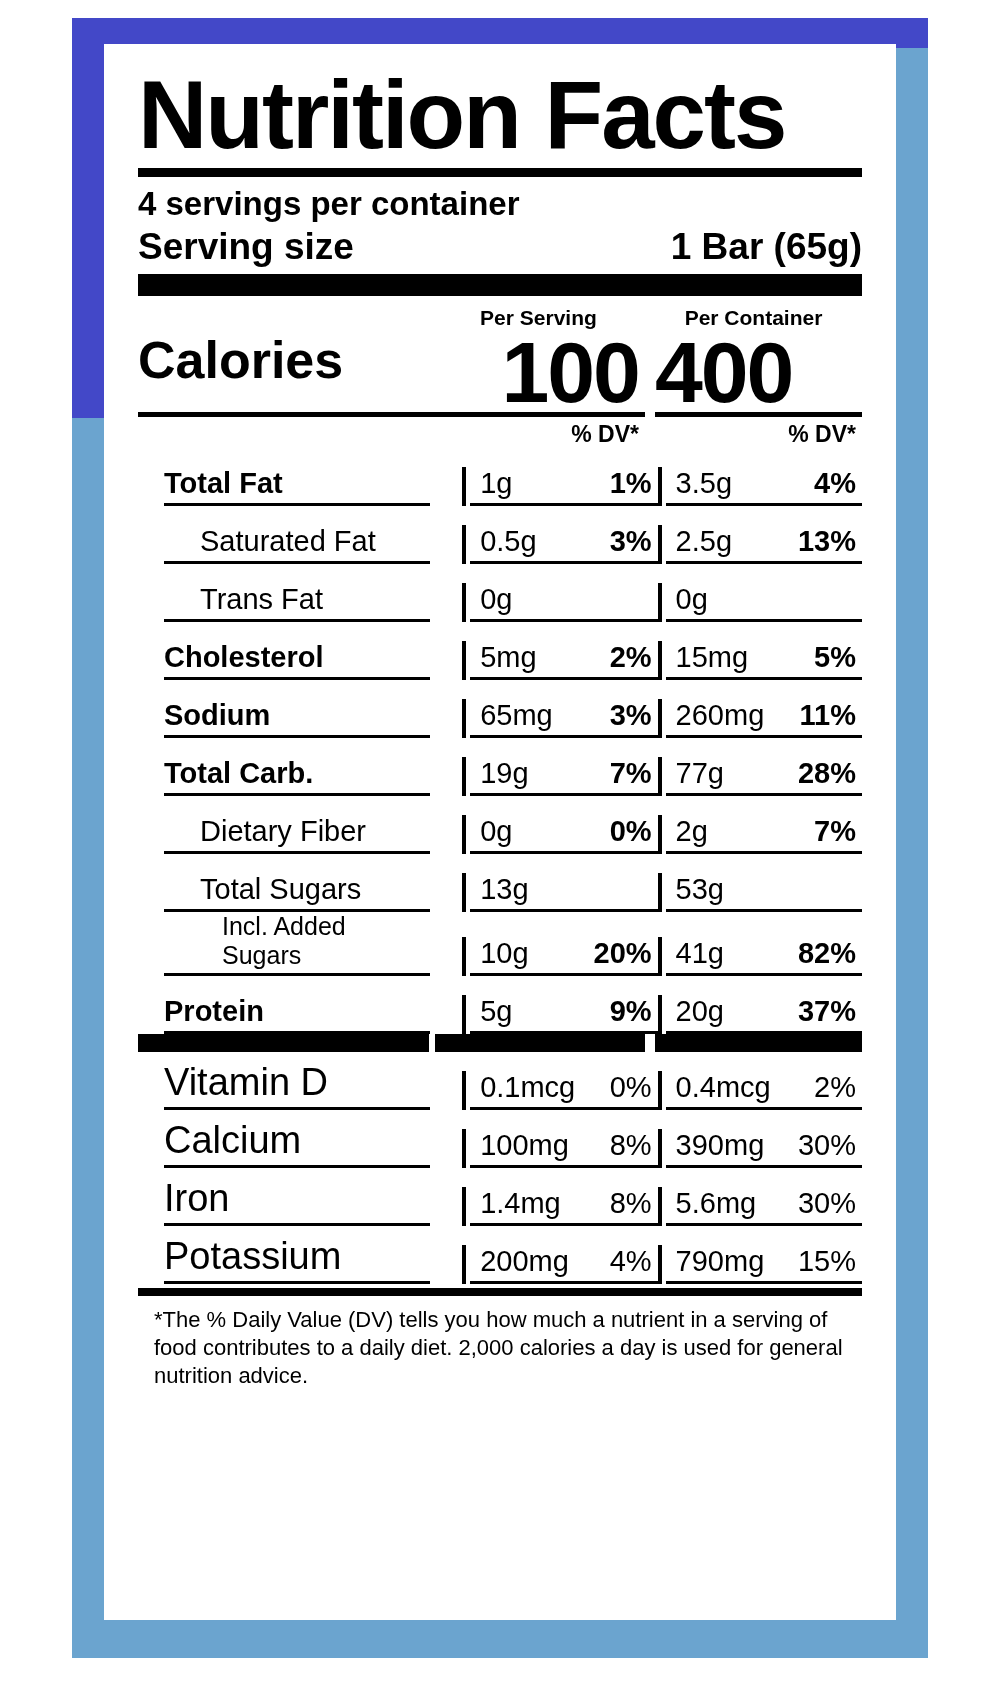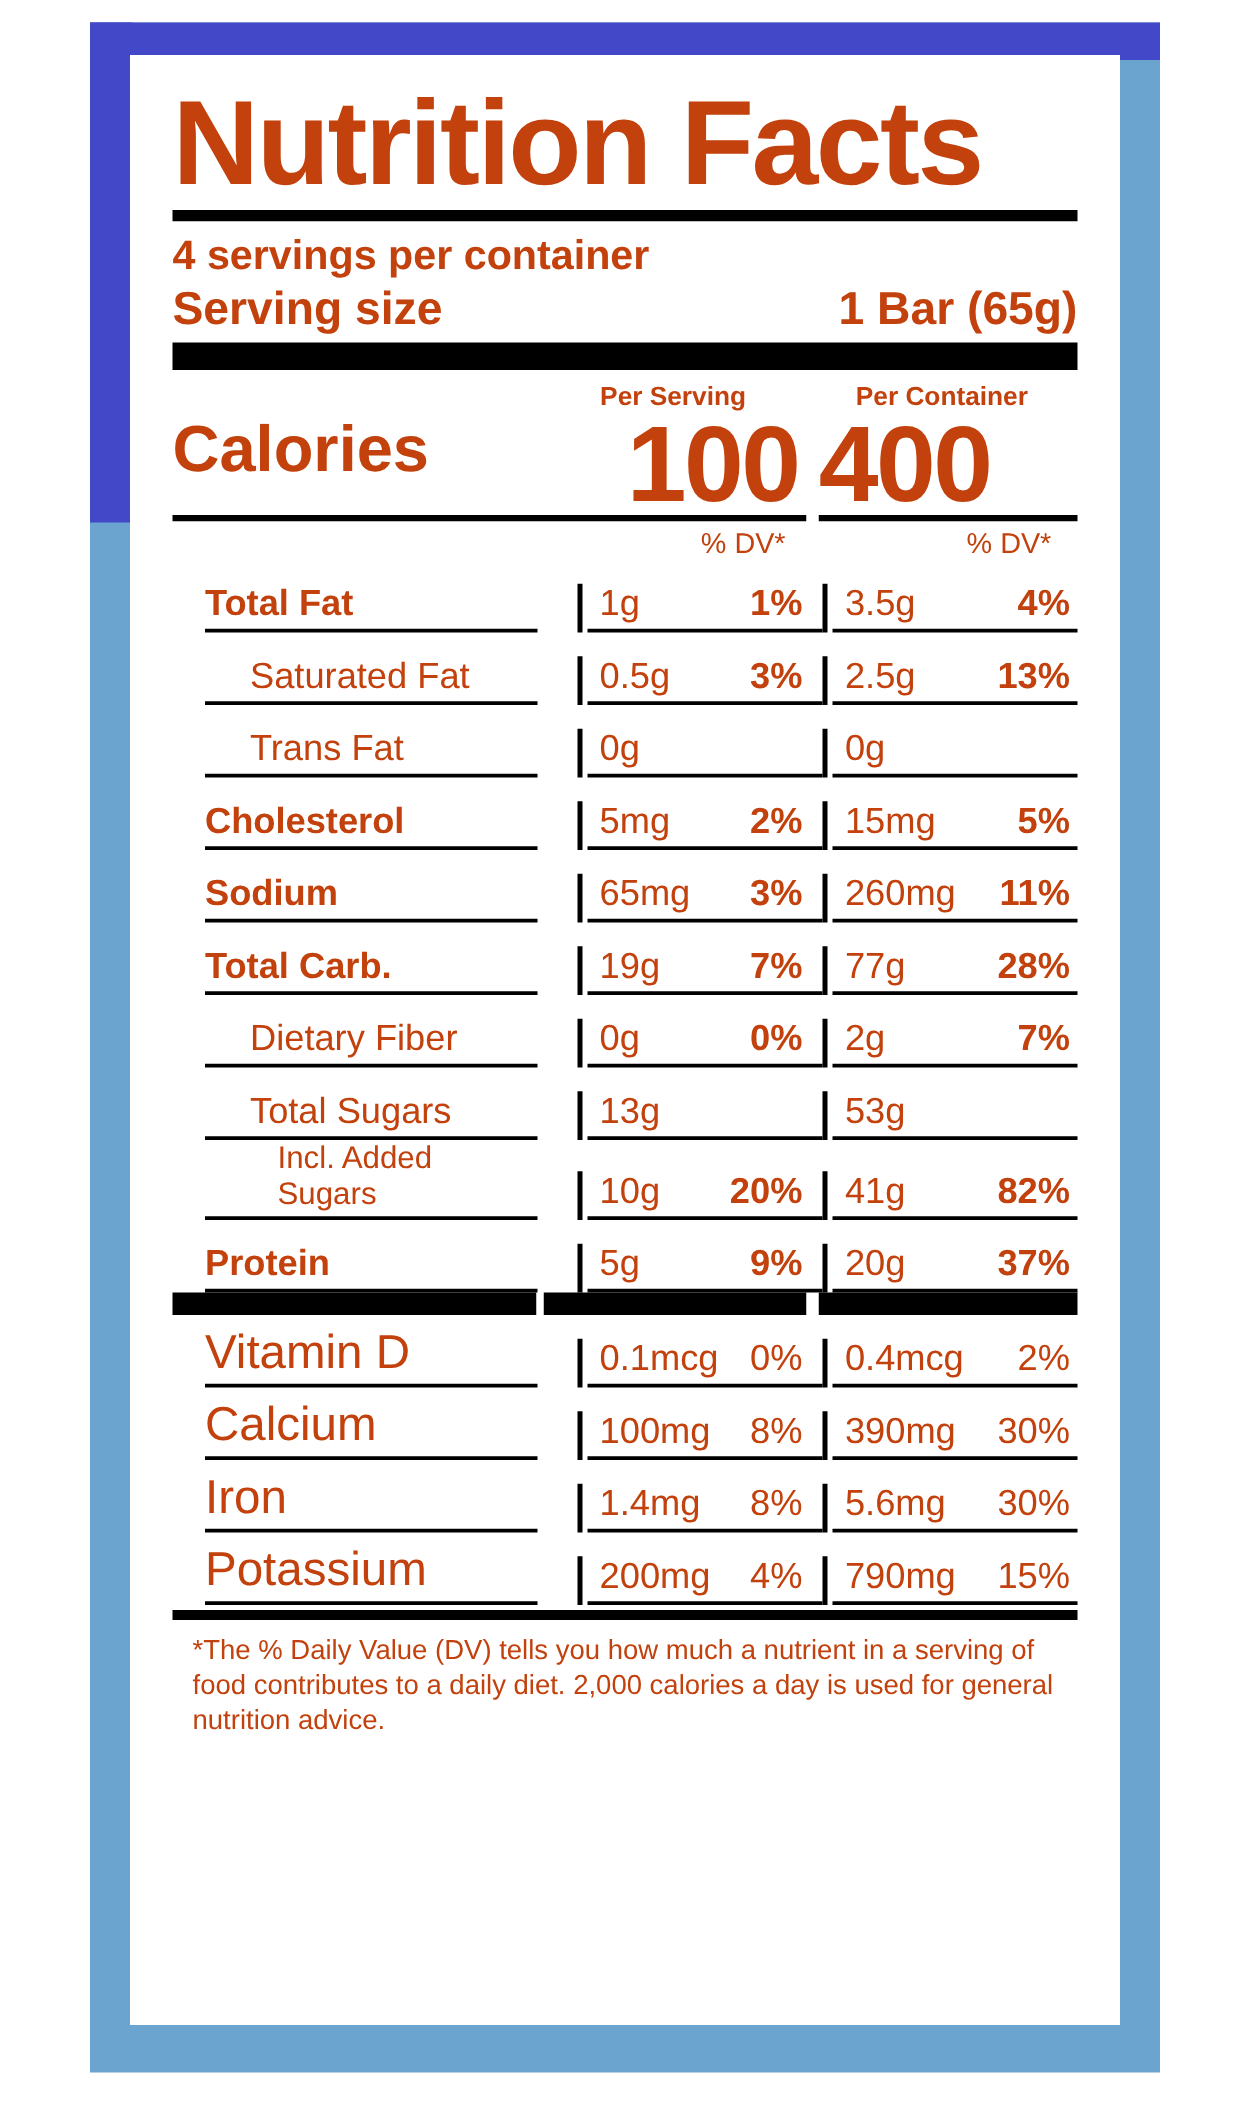--- a/index.html
+++ b/index.html
@@ -37,21 +37,21 @@
     position: absolute;
     left: 104px; top: 44px;
     width: 792px; height: 1576px;
     background: #ffffff;
   }
   .label {
     position: absolute;
     left: 104px; top: 44px;
     width: 792px;
     padding: 0 20px;
-    color: #c2410c;
+    color: #000000;
   }
 
   
   .title {
     font-size: 96px;
     font-weight: bold;
     letter-spacing: -2px;
     line-height: 1.02;
     margin: 22px 0 0 14px;
     font-family: "Liberation Sans", sans-serif;
@@ -122,23 +122,23 @@
     margin: 0 14px;
   }
   .cal-underline div:nth-child(1){ width:298px; height:5px; background:#000; }
   .cal-underline div:nth-child(2){ width:216px; height:5px; background:#000; }
   .cal-underline div:nth-child(3){ width:10px; }
   .cal-underline div:nth-child(4){ width:210px; height:5px; background:#000; }
 
   
   .dv-head {
     display: flex;
-    margin: 4px 29px 0 14px;
+    margin: 4px 14px 0 14px;
     font-size: 23px;
-    font-weight: normal;
+    font-weight: bold;
   }
   .dv-head .c1 { width: 298px; }
   .dv-head .c2 { width: 216px; text-align: right; padding-right: 6px; }
   .dv-head .c3 { width: 10px; }
   .dv-head .c4 { width: 210px; text-align: right; padding-right: 6px; }
 
   
   .table { margin: 0 14px; }
   .nrow {
     display: flex;
@@ -160,21 +160,21 @@
   .cell-name .uline {
     position: absolute; left: 0; right: 0; bottom: 0;
     height: 3px; background: #000;
   }
   .cell-vals {
     width: 216px;
     display: flex;
     justify-content: space-between;
     align-items: center;
     border-left: 4px solid #000;
-    padding: 0 16px 6px 14px;
+    padding: 0 6px 6px 14px;
     position: relative;
     margin-left: 32px;
   }
   .cell-vals2 {
     width: 226px;
     display: flex;
     justify-content: space-between;
     align-items: flex-end;
     border-left: 4px solid #000;
     padding: 0 6px 6px 14px;

